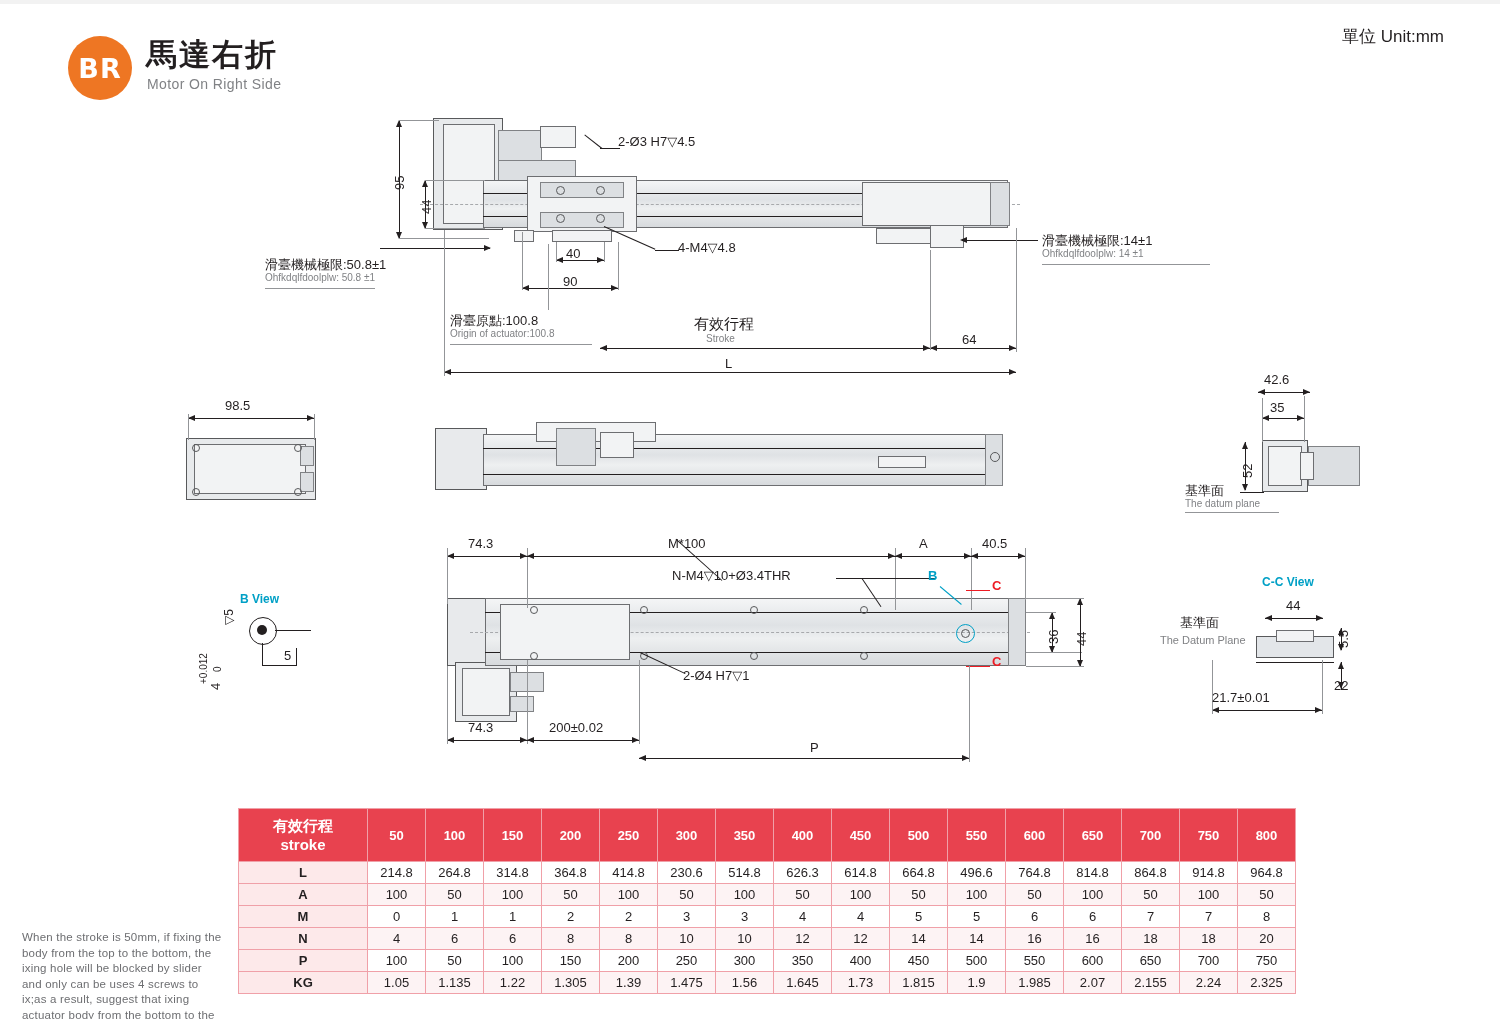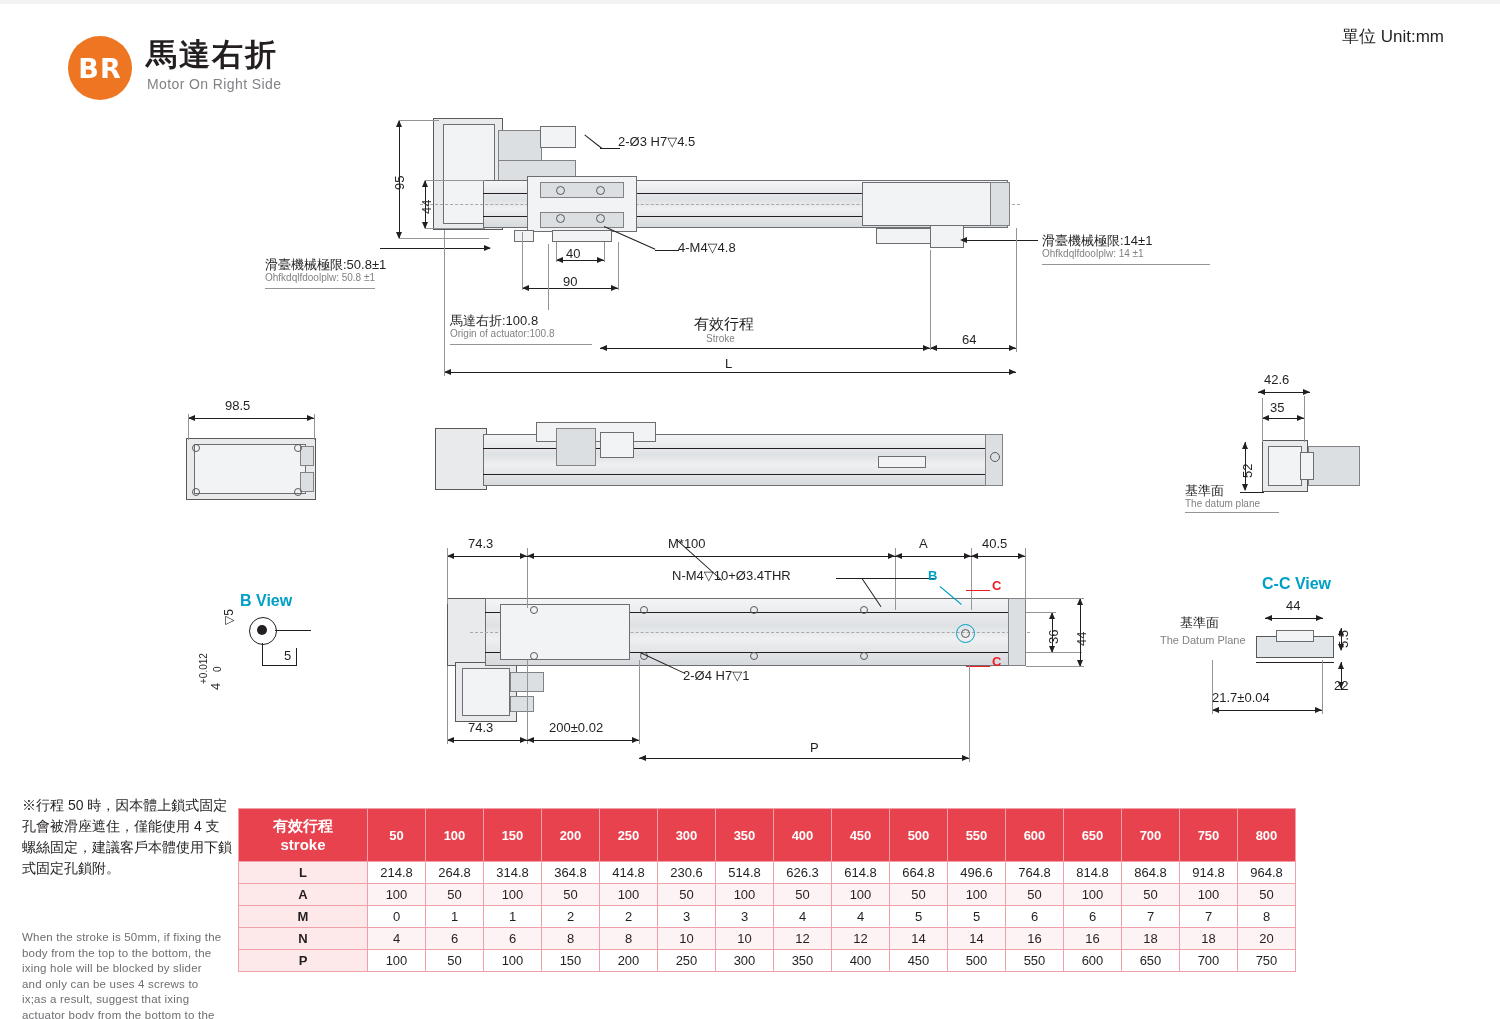--- a/index.html
+++ b/index.html
@@ -23,21 +23,21 @@
   .title-cn{position:absolute;left:146px;top:34px;font-size:31px;font-weight:bold;letter-spacing:2px;color:#231f20;}
   .title-en{position:absolute;left:147px;top:76px;font-size:14px;color:#808285;letter-spacing:.4px;}
   .unit{position:absolute;right:56px;top:25px;font-size:17px;color:#231f20;}
   .hr-top{position:absolute;left:0;right:0;top:0;height:4px;background:#f2f2f2;}
   
   .t{position:absolute;font-size:13px;color:#231f20;white-space:nowrap;}
   .t.sm{font-size:10px;color:#808285;}
   .t.b{font-weight:bold;}
   .t.cy{color:#00a0c6;}
   .t.rd{color:#ed1c24;}
-  .t.big{font-size:16px;}
+  .t.big{font-size:12px;}
   .t.rot{transform-origin:0 0;}
   
   .ln{position:absolute;background:#231f20;}
   .lnh{height:1px;}
   .lnv{width:1px;}
   .dim{position:absolute;background:#231f20;height:1px;}
   .ext{position:absolute;background:#939598;width:1px;}
   .exth{position:absolute;background:#939598;height:1px;}
   .arw{position:absolute;width:0;height:0;}
   .arw.l{border-top:3px solid transparent;border-bottom:3px solid transparent;border-right:7px solid #231f20;}
@@ -151,21 +151,21 @@
   <div class="exth" style="left:265px;top:288px;width:110px;"></div>
   <div class="ln lnh" style="left:380px;top:248px;width:110px;"></div>
   <div class="arw r" style="left:484px;top:245px;"></div>
 
   <div class="t" style="left:1042px;top:232px;">滑臺機械極限:14±1</div>
   <div class="t sm" style="left:1042px;top:248px;">Ohfkdqlfdoolplw: 14 ±1</div>
   <div class="exth" style="left:1042px;top:264px;width:168px;"></div>
   <div class="ln lnh" style="left:962px;top:240px;width:76px;"></div>
   <div class="arw l" style="left:960px;top:237px;"></div>
 
-  <div class="t" style="left:450px;top:312px;">馬達右折:100.8</div>
+  <div class="t" style="left:450px;top:312px;">滑臺原點:100.8</div>
   <div class="t sm" style="left:450px;top:328px;">Origin of actuator:100.8</div>
   <div class="exth" style="left:450px;top:344px;width:142px;"></div>
   <div class="ln lnv" style="left:548px;top:244px;height:66px;background:#939598;"></div>
 
   <div class="t" style="left:694px;top:315px;font-size:15px;">有效行程</div>
   <div class="t sm" style="left:706px;top:333px;">Stroke</div>
   <div class="dim" style="left:600px;top:348px;width:330px;"></div>
   <div class="arw l" style="left:600px;top:345px;"></div>
   <div class="arw r" style="left:923px;top:345px;"></div>
 
@@ -358,23 +358,22 @@
   <div class="t rot" style="left:1336px;top:648px;transform:rotate(-90deg);">5.5</div>
   <div class="dim" style="left:1341px;top:662px;width:1px;height:28px;"></div>
   <div class="arw u" style="left:1338px;top:662px;"></div>
   <div class="arw d" style="left:1338px;top:682px;"></div>
   <div class="t" style="left:1334px;top:678px;">22</div>
   <div class="dim" style="left:1212px;top:710px;width:110px;"></div>
   <div class="arw l" style="left:1212px;top:707px;"></div>
   <div class="arw r" style="left:1315px;top:707px;"></div>
   <div class="ext" style="left:1212px;top:660px;height:54px;"></div>
   <div class="ext" style="left:1322px;top:660px;height:54px;"></div>
-  <div class="t" style="left:1212px;top:690px;">21.7±0.04</div>
-
-  <div class="note-cn">※行程 50 時，因本體上鎖式固定孔會被滑座遮住，僅能使用 4 支螺絲固定，建議客戶本體使用下鎖式固定孔鎖附。</div>
+  <div class="t" style="left:1212px;top:690px;">21.7±0.01</div>
+
   <div class="note-en">When the stroke is 50mm, if fixing the body from the top to the bottom, the ixing hole will be blocked by slider and only can be uses 4 screws to ix;as a result, suggest that ixing actuator body from the bottom to the top.</div>
 
   <table class="tbl">
     <thead>
       <tr>
         <th class="hdr first">
           <div>有效行程</div>
           <div>stroke</div>
         </th>
       <th class="hdr" style="width: 57px;">50</th>
@@ -484,16 +483,35 @@
           <td class="val">350</td>
           <td class="val">400</td>
           <td class="val">450</td>
           <td class="val">500</td>
           <td class="val">550</td>
           <td class="val">600</td>
           <td class="val">650</td>
           <td class="val">700</td>
           <td class="val">750</td>
         </tr>
+        <tr class="alt">
+          <td class="rowlbl">KG</td>
+          <td class="val">1.05</td>
+          <td class="val">1.135</td>
+          <td class="val">1.22</td>
+          <td class="val">1.305</td>
+          <td class="val">1.39</td>
+          <td class="val">1.475</td>
+          <td class="val">1.56</td>
+          <td class="val">1.645</td>
+          <td class="val">1.73</td>
+          <td class="val">1.815</td>
+          <td class="val">1.9</td>
+          <td class="val">1.985</td>
+          <td class="val">2.07</td>
+          <td class="val">2.155</td>
+          <td class="val">2.24</td>
+          <td class="val">2.325</td>
+        </tr>
       </tbody>
   </table>
 
 </div>
 
 </body></html>

